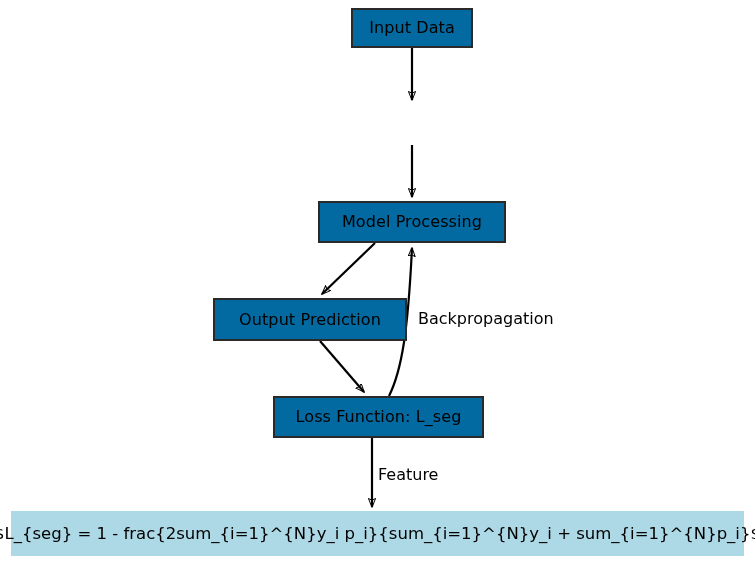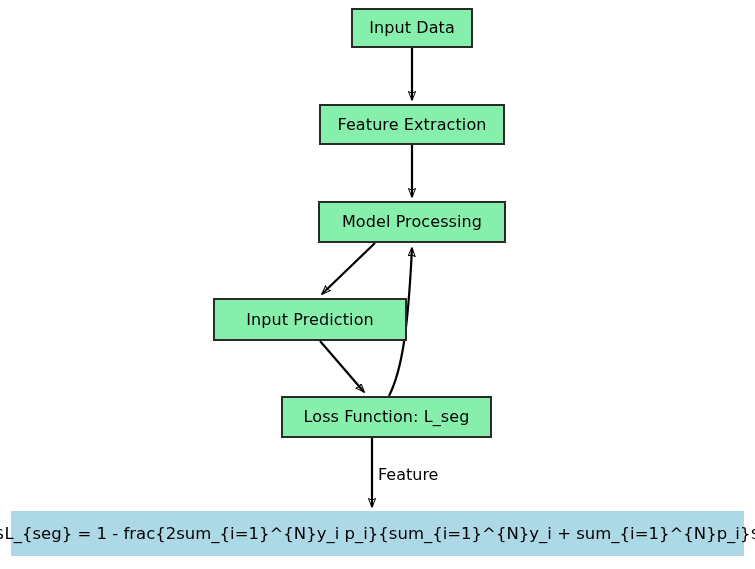--- a/index.html
+++ b/index.html
@@ -18,40 +18,40 @@
   #canvas {
     position: absolute;
     left: 0;
     top: 0;
     width: 755px;
     height: 569px;
   }
   .node {
     position: absolute;
     box-sizing: border-box;
-    background: #86efac;
+    background: #0369a1;
     border: 2px solid #2a2a2a;
     display: flex;
     align-items: center;
     justify-content: center;
     color: #000000;
     font-size: 16px;
     line-height: 1;
     white-space: nowrap;
     letter-spacing: 0.1px;
   }
   .node-label {
     display: block;
     padding: 0 6px;
   }
   #node-input-data   { left: 351px; top: 8px;   width: 122px; height: 40px; }
   #node-feature      { left: 319px; top: 104px; width: 186px; height: 41px; }
   #node-model        { left: 318px; top: 201px; width: 188px; height: 42px; align-items: center; }
   #node-output       { left: 213px; top: 298px; width: 194px; height: 43px; }
-  #node-loss         { left: 273px; top: 396px; width: 211px; height: 42px; margin-left: 8px; }
+  #node-loss         { left: 273px; top: 396px; width: 211px; height: 42px; }
 
   #node-formula {
     position: absolute;
     left: 11px;
     top: 511px;
     width: 733px;
     height: 45px;
     box-sizing: border-box;
     background: #add8e6;
     border: none;
@@ -108,36 +108,34 @@
 
     <path d="M 389,396 C 402,370 408,330 412,248" stroke-width="2.2" marker-end="url(#arrowhead)"></path>
 
     <line x1="372" y1="438" x2="372" y2="507" stroke-width="2.2" marker-end="url(#arrowhead)"></line>
   </svg>
 
   <div class="node" id="node-input-data">
     <span class="node-label">Input Data</span>
   </div>
 
-  <div class="node" id="node-feature">
-    <span class="node-label">Feature Extraction</span>
-  </div>
 
   <div class="node" id="node-model">
     <span class="node-label">Model Processing</span>
   </div>
 
   <div class="node" id="node-output">
-    <span class="node-label">Input Prediction</span>
+    <span class="node-label">Output Prediction</span>
   </div>
 
   <div class="node" id="node-loss">
     <span class="node-label">Loss Function: L_seg</span>
   </div>
 
   <div id="node-formula">
     <span class="node-label">$L_{seg} = 1 - frac{2sum_{i=1}^{N}y_i p_i}{sum_{i=1}^{N}y_i + sum_{i=1}^{N}p_i}$</span>
   </div>
 
+  <div class="edge-label" id="label-backprop">Backpropagation</div>
 
   <div class="edge-label" id="label-formula">Feature</div>
 
 </div>
 
 </body></html>

